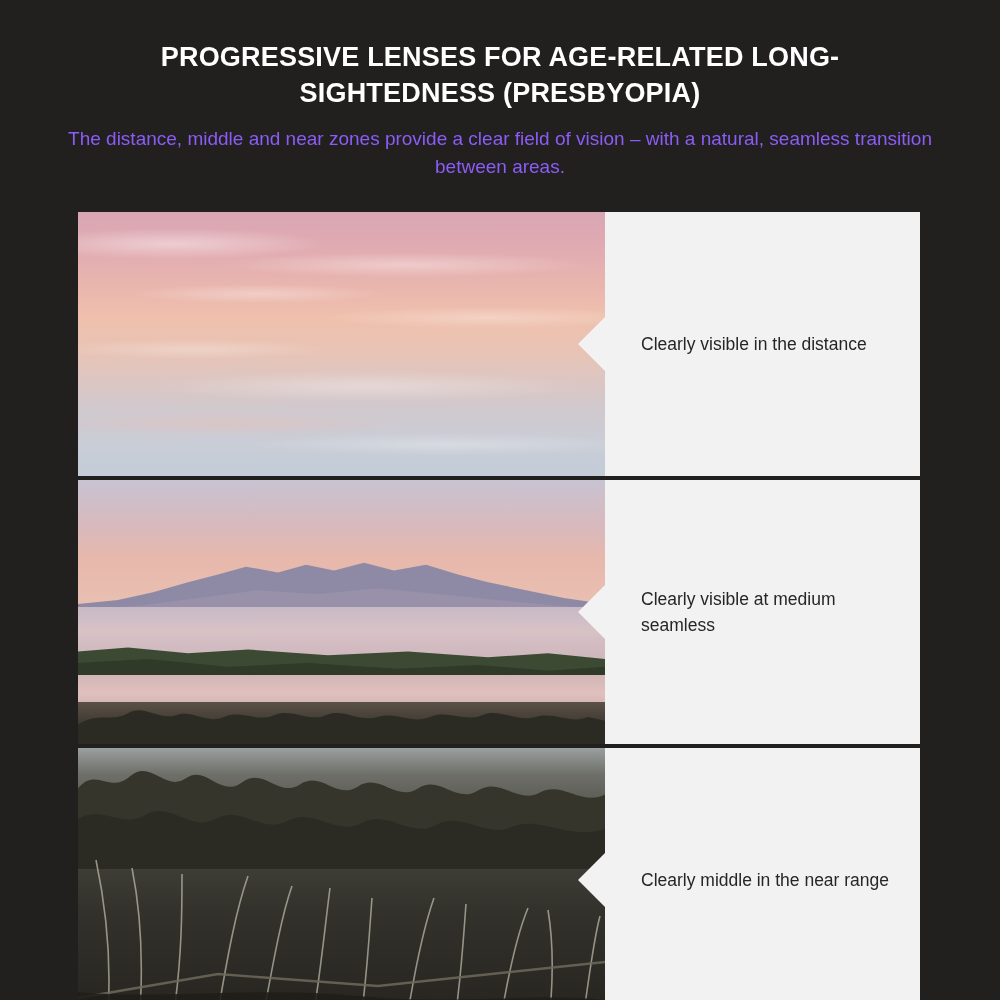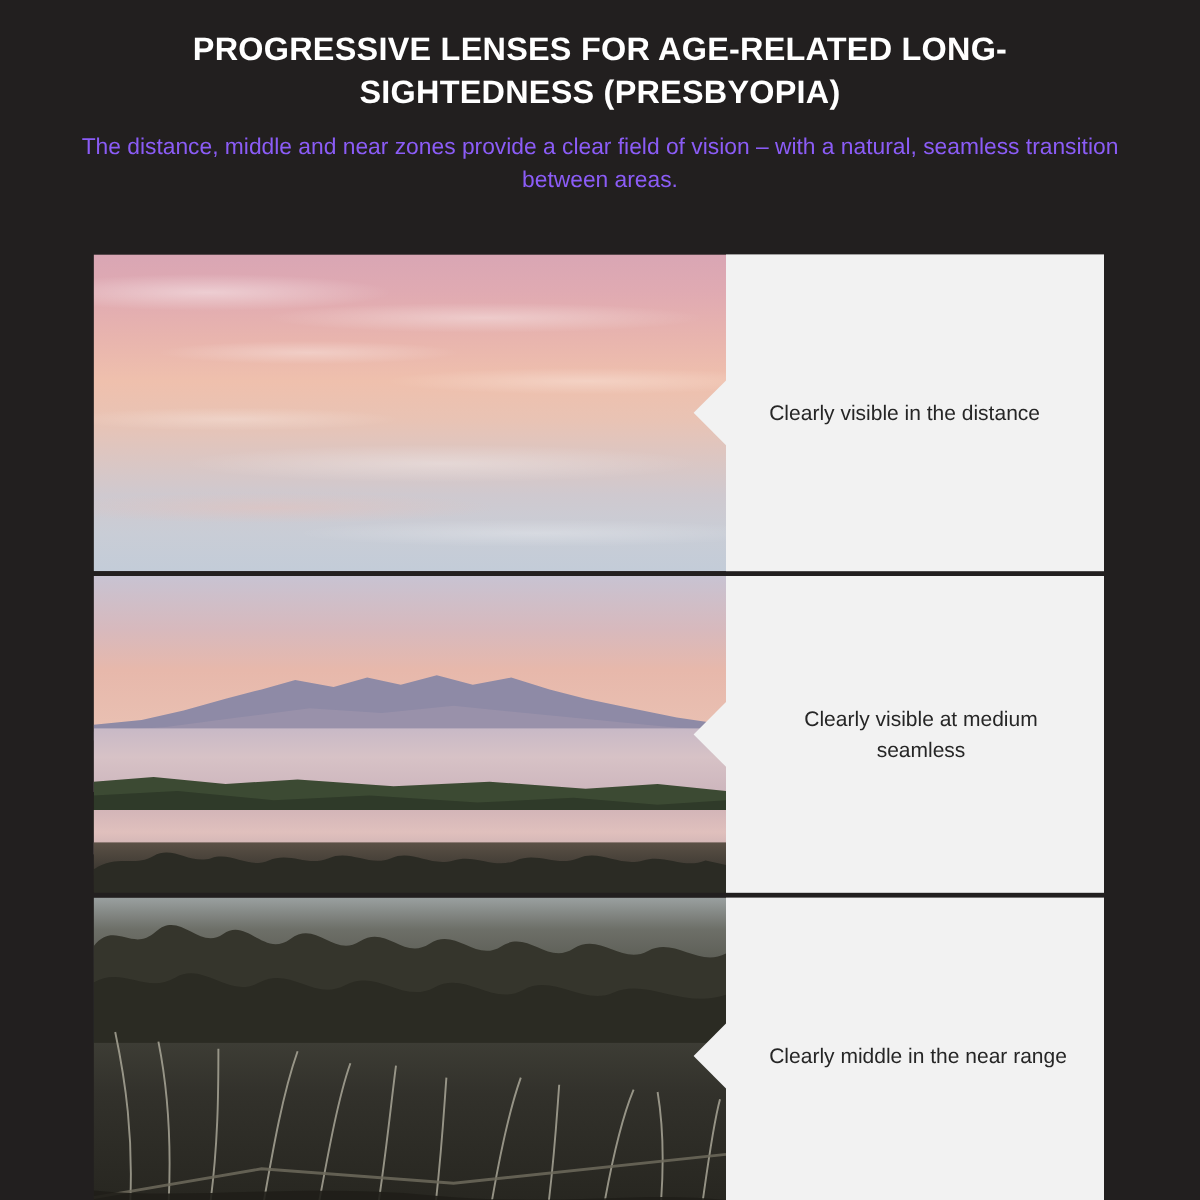--- a/index.html
+++ b/index.html
@@ -16,21 +16,21 @@
   .page {
     position: relative;
     width: 1000px;
     height: 1000px;
     background: #221f1f;
     box-sizing: border-box;
   }
 
   
   .header {
-    padding: 24px 40px 0 40px;
+    padding: 40px 40px 0 40px;
     text-align: center;
   }
   .title {
     color: #ffffff;
     font-size: 27px;
     font-weight: bold;
     line-height: 1.32;
     letter-spacing: 0.2px;
     margin: 0 auto;
     max-width: 800px;
@@ -138,21 +138,20 @@
 
   
   .card {
     position: relative;
     flex: 1 1 auto;
     margin-left: 0;
     background: #f2f2f2;
     display: flex;
     align-items: center;
     height: 100%;
-    text-align: center;
   }
   .card-text {
     color: #262626;
     font-size: 17.5px;
     line-height: 1.5;
     padding: 0 26px 0 36px;
     max-width: 270px;
   }
   .card::before {
     content: "";

